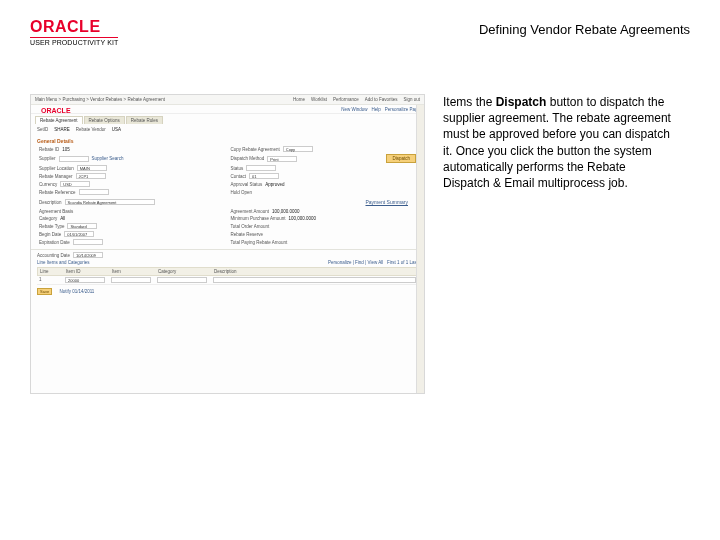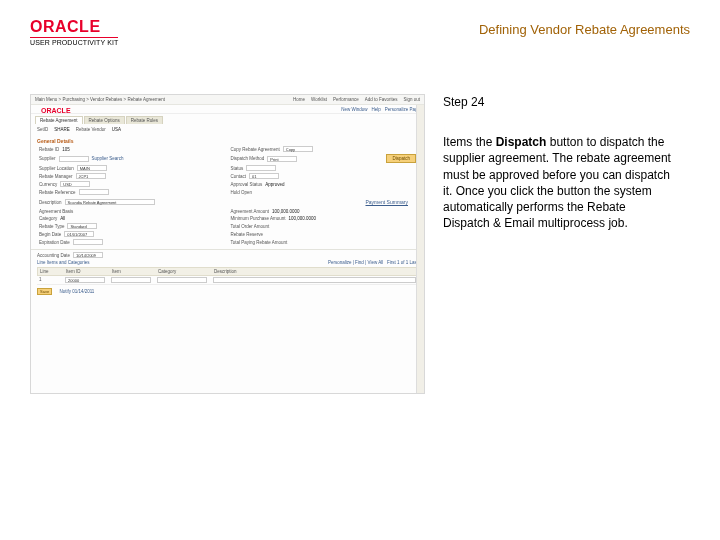--- a/index.html
+++ b/index.html
@@ -27,21 +27,21 @@
   .upk-text {
     font-size: 7px;
     color: #000;
     border-top: 1px solid #e8002b;
     margin-top: 1px;
     padding-top: 1px;
     letter-spacing: 0.1px;
   }
   .page-title {
     font-size: 13px;
-    color: #a16207;
+    color: #000000;
     margin-top: 4px;
   }
   .content {
     display: flex;
     padding: 40px 30px 0 30px;
     gap: 18px;
   }
   .screenshot {
     width: 395px;
     height: 300px;
@@ -355,19 +355,18 @@
       </div>
       <div style="padding-top:4px">
         <span class="ss-input" style="background:#f6d07a;border-color:#c9a23c;color:#6b4a00">Save</span>
         <span style="margin-left:6px;color:#3a5c8c">Notify 01/14/2011</span>
       </div>
     </div>
     <div class="ss-scrollbar"></div>
   </div>
 
   <div class="instructions">
-    <div class="step-label">Step 24</div>
     <p>
       <span>Items the </span><span class="bold">Dispatch</span><span> button to dispatch the supplier agreement. The rebate agreement must be approved before you can dispatch it. Once you click the button the system automatically performs the Rebate Dispatch &amp; Email multiprocess job.</span>
     </p>
   </div>
 
 </div>
 
 </body></html>

